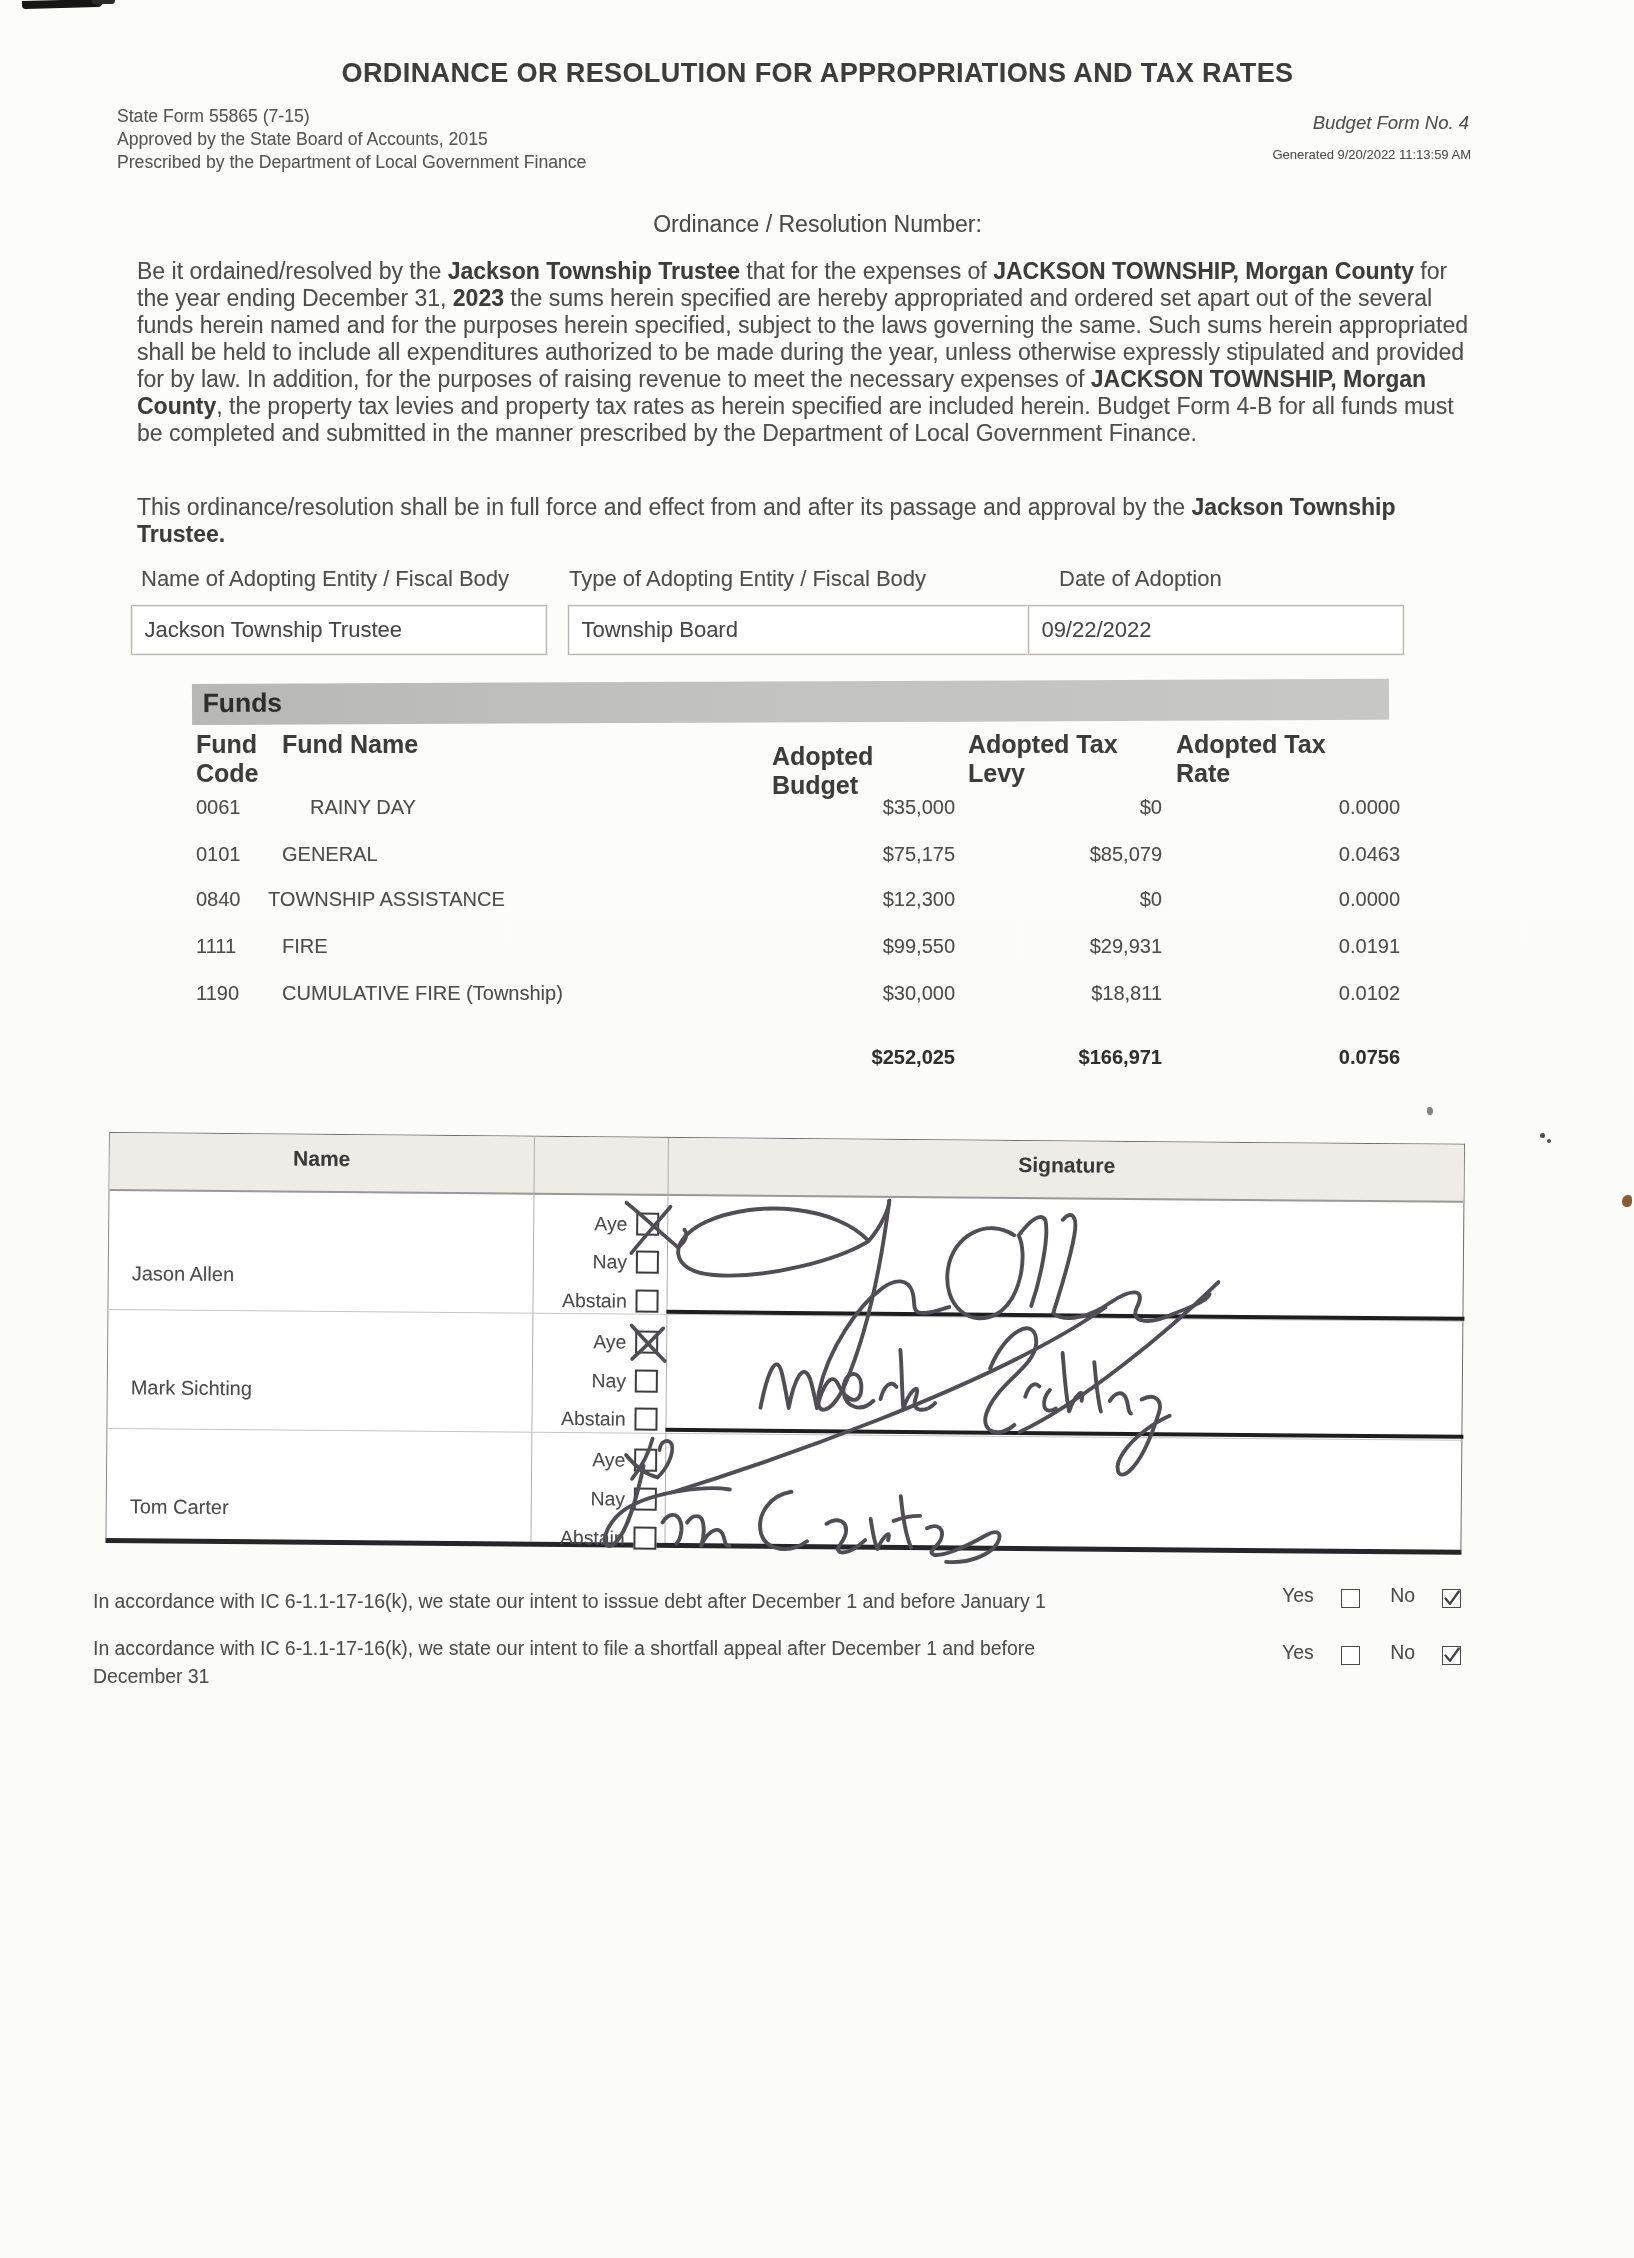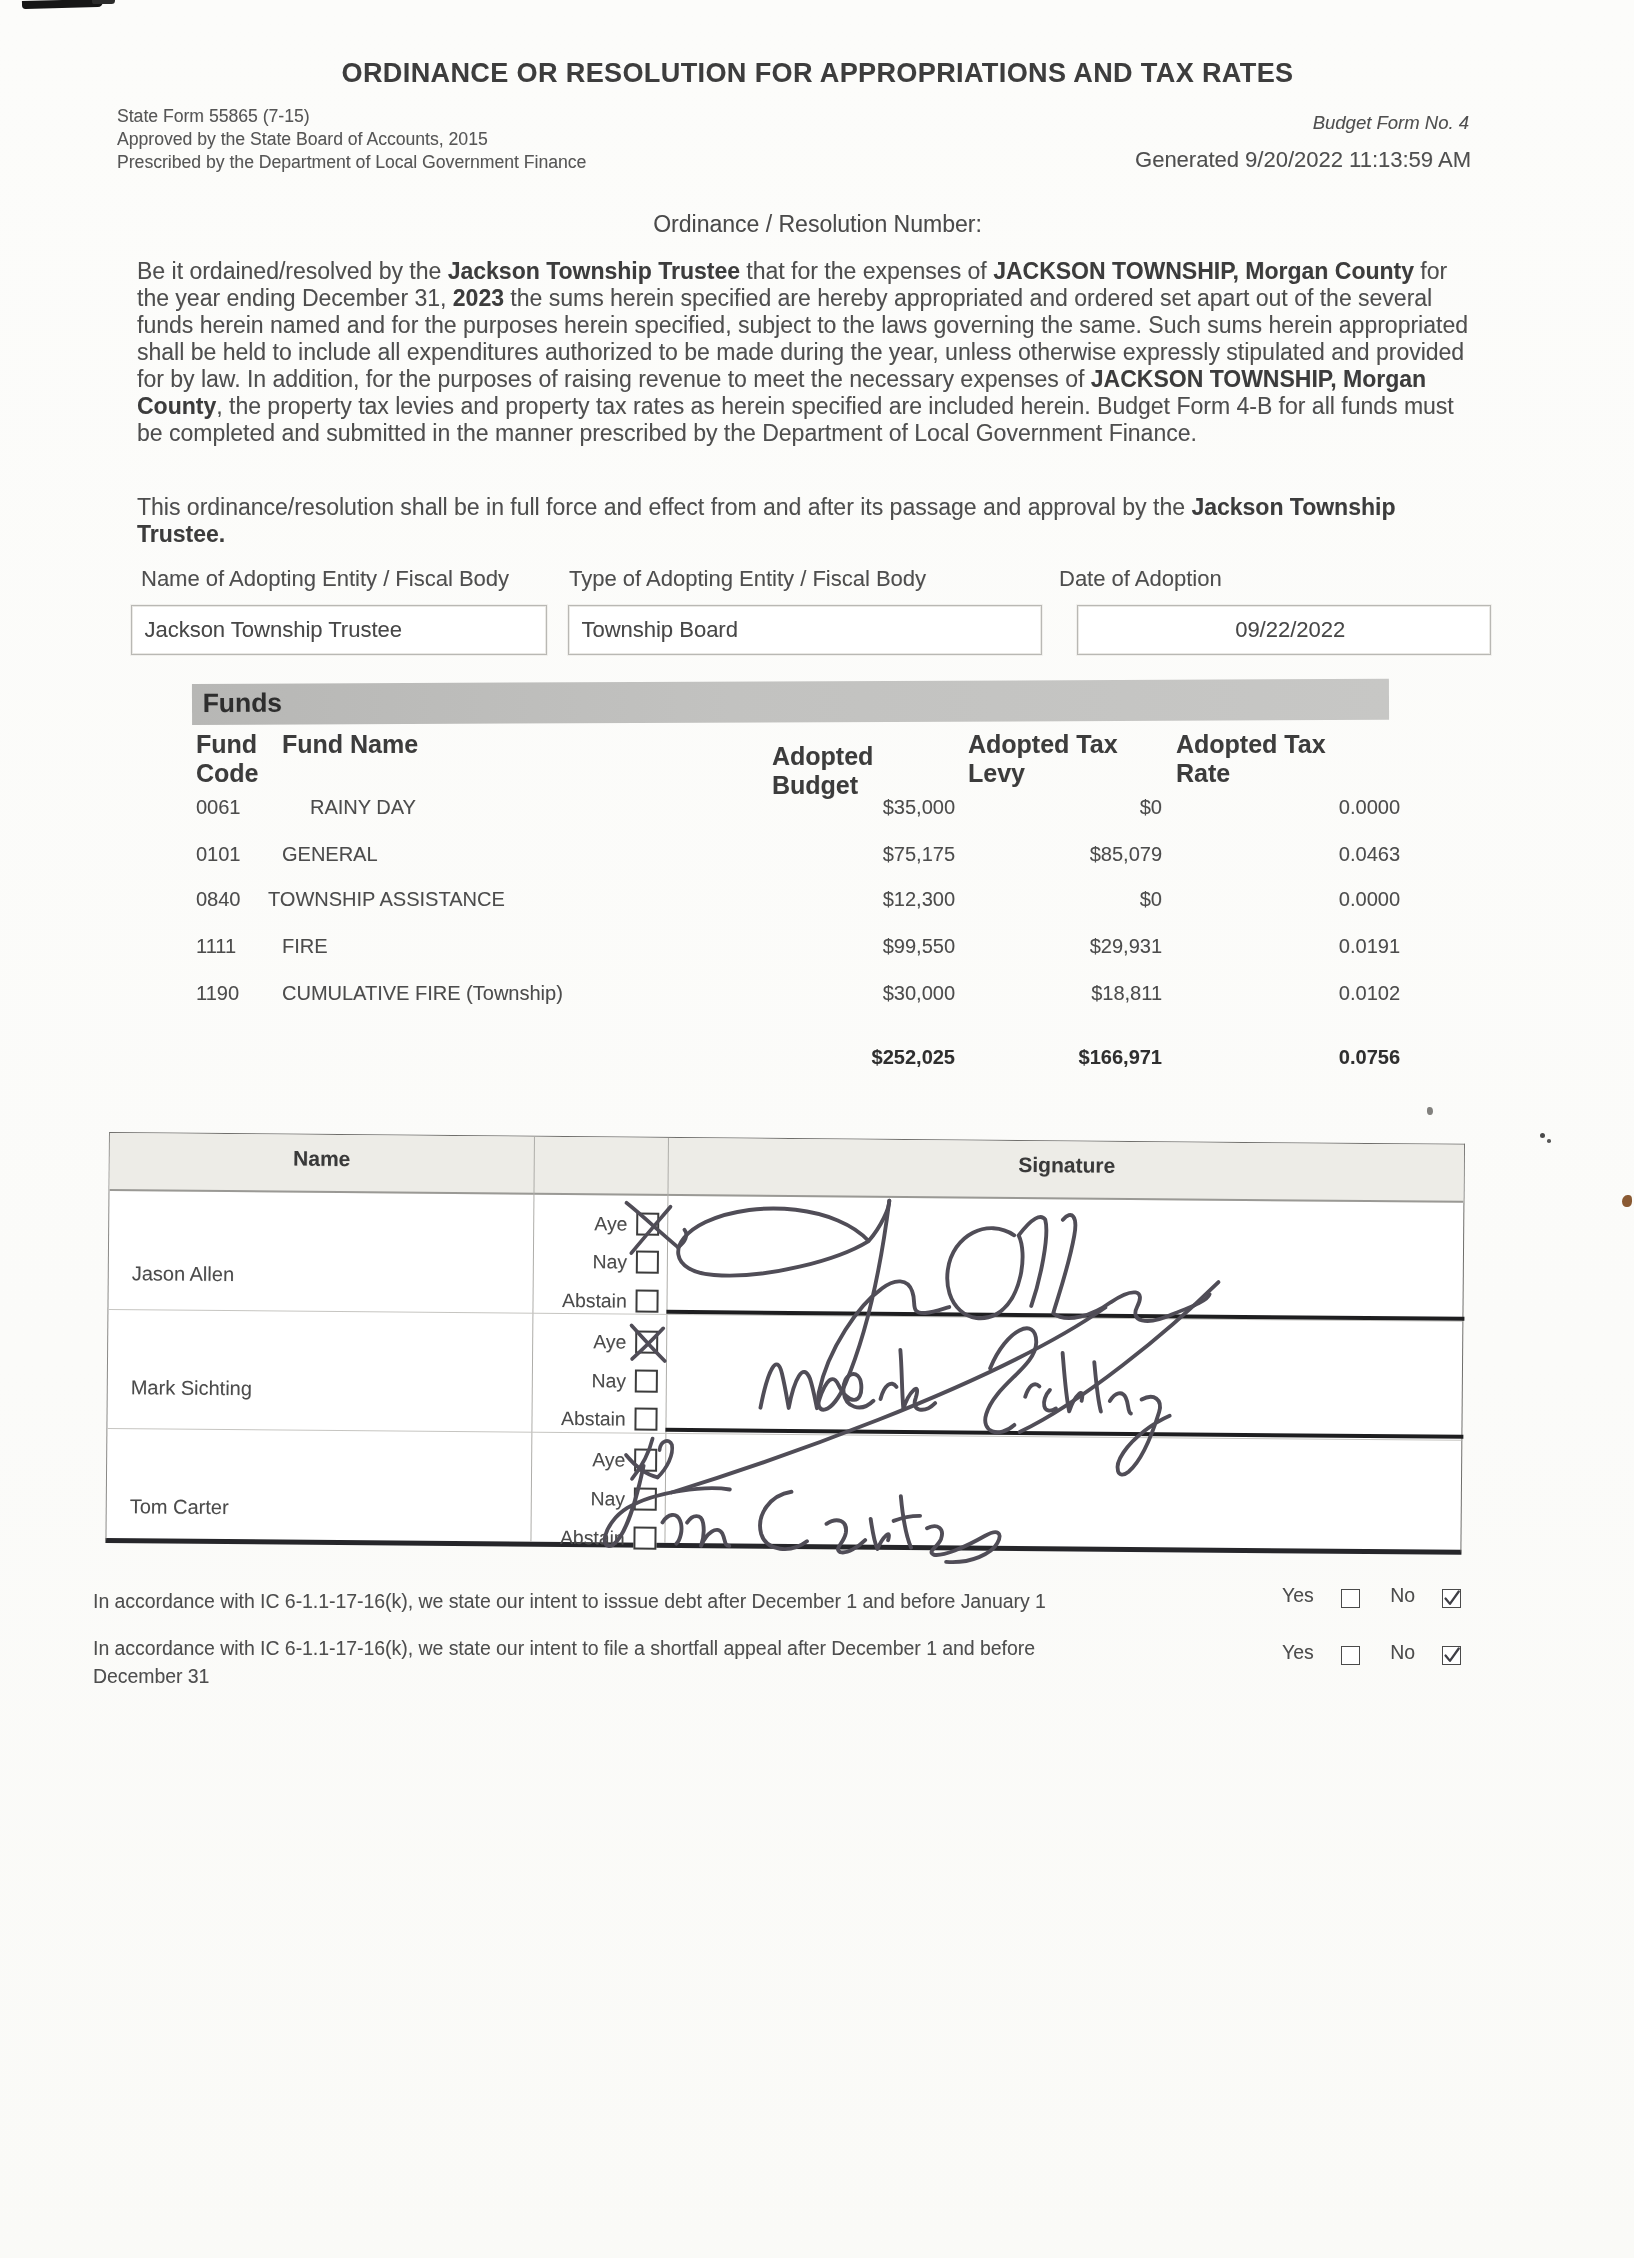--- a/index.html
+++ b/index.html
@@ -10,21 +10,21 @@
     overflow:hidden;
     font-family:"Liberation Sans", sans-serif;
     color:#4c4c4c;
     text-shadow:0.3px 0.3px 0.4px rgba(90,90,90,0.25);
   }
   .abs { position:absolute; }
   .doc-title { top:58px; left:0; width:100%; text-align:center;
     font-size:27px; font-weight:bold; color:#3d3d3d; letter-spacing:0.4px; }
   .form-info { top:105px; left:117px; font-size:17.6px; line-height:23px; color:#565656; }
   .budget-no { top:112px; right:166px; font-size:18.5px; color:#4f4f4f;font-style:italic; }
-  .generated { top:147px; right:164px; font-size:22px; color:#4f4f4f; }
+  .generated { top:147px; right:164px; font-size:13px; color:#4f4f4f; }
   .ord-label { top:211px; left:0; width:100%; text-align:center; font-size:23px; color:#4a4a4a; }
   .para { left:137px; font-size:23px; line-height:27px; color:#4e4e4e; }
   .para .b, .bold-dark { font-weight:bold; color:#3c3c3c; }
   .fld-label { top:566px; font-size:22px; color:#4e4e4e; }
   .fld-box { top:605px; height:50px; background:#fff;
     border:1.8px solid #b9b8b4; box-shadow: inset 0 0 0 0.9px #e9e8e4, 0 0 0 0.9px #f0efeb;
     font-size:22px; color:#474747; line-height:47px; padding-left:12.4px; white-space:nowrap; overflow:hidden; }
   .funds-bar { left:192px; top:684px; width:1197px; height:41px;
     background:linear-gradient(90deg,#b7b7b5 0%,#c2c2c0 45%,#c7c7c5 100%);
     transform:rotate(-0.25deg); transform-origin:left center;
@@ -81,21 +81,21 @@
   <div class="abs ord-label">Ordinance / Resolution Number:</div>
 
   <div class="abs para" style="top:258px; width:1343px;"><span>Be it ordained/resolved by the </span><span class="b">Jackson Township Trustee</span><span> that for the expenses of </span><span class="b">JACKSON TOWNSHIP, Morgan County</span><span> for the year ending December 31, </span><span class="b">2023</span><span> the sums herein specified are hereby appropriated and ordered set apart out of the several funds herein named and for the purposes herein specified, subject to the laws governing the same. Such sums herein appropriated shall be held to include all expenditures authorized to be made during the year, unless otherwise expressly stipulated and provided for by law. In addition, for the purposes of raising revenue to meet the necessary expenses of </span><span class="b">JACKSON TOWNSHIP, Morgan County</span><span>, the property tax levies and property tax rates as herein specified are included herein. Budget Form 4-B for all funds must be completed and submitted in the manner prescribed by the Department of Local Government Finance.</span></div>
   <div class="abs para" style="top:494px; width:1297px;"><span>This ordinance/resolution shall be in full force and effect from and after its passage and approval by the </span><span class="b"> Jackson Township Trustee.</span></div>
 
   <div class="abs fld-label" style="left:141px;">Name of Adopting Entity / Fiscal Body</div>
   <div class="abs fld-label" style="left:569px;">Type of Adopting Entity / Fiscal Body</div>
   <div class="abs fld-label" style="left:1059px;">Date of Adoption</div>
   <div class="abs fld-box" style="left:131px; width:416px;">Jackson Township Trustee</div>
   <div class="abs fld-box" style="left:568px; width:474px;">Township Board</div>
-  <div class="abs fld-box" style="left:1077px; width:414px;text-align:center;">09/22/2022</div>
+  <div class="abs fld-box" style="left:1028px; width:376px;">09/22/2022</div>
 
   <div class="abs funds-bar">
     <span>Funds</span>
   </div>
   <div class="abs f-head" style="left:196px; width:79px;">Fund Code</div>
   <div class="abs f-head" style="left:282px; width:229px;">Fund Name</div>
   <div class="abs f-head" style="left:772px; width:115px;margin-top:12px;">Adopted Budget</div>
   <div class="abs f-head" style="left:968px; width:157px;">Adopted Tax Levy</div>
   <div class="abs f-head" style="left:1176px; width:157px;">Adopted Tax Rate</div>
 

